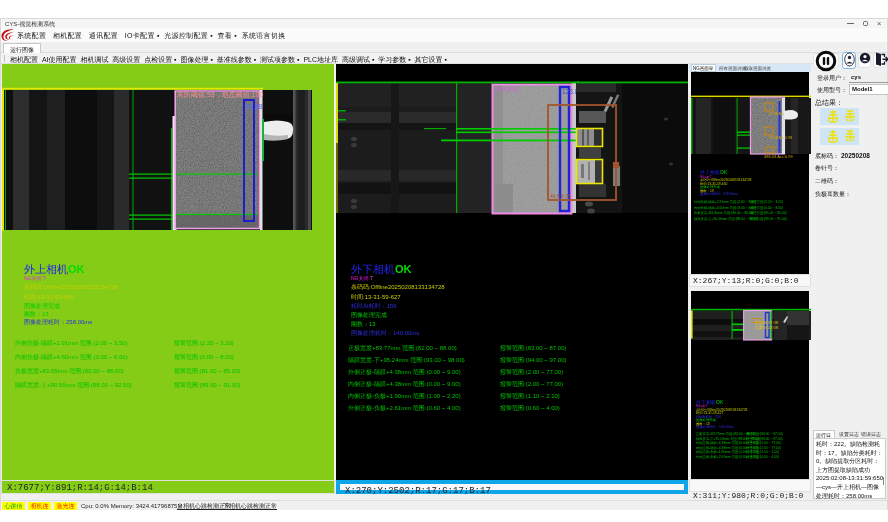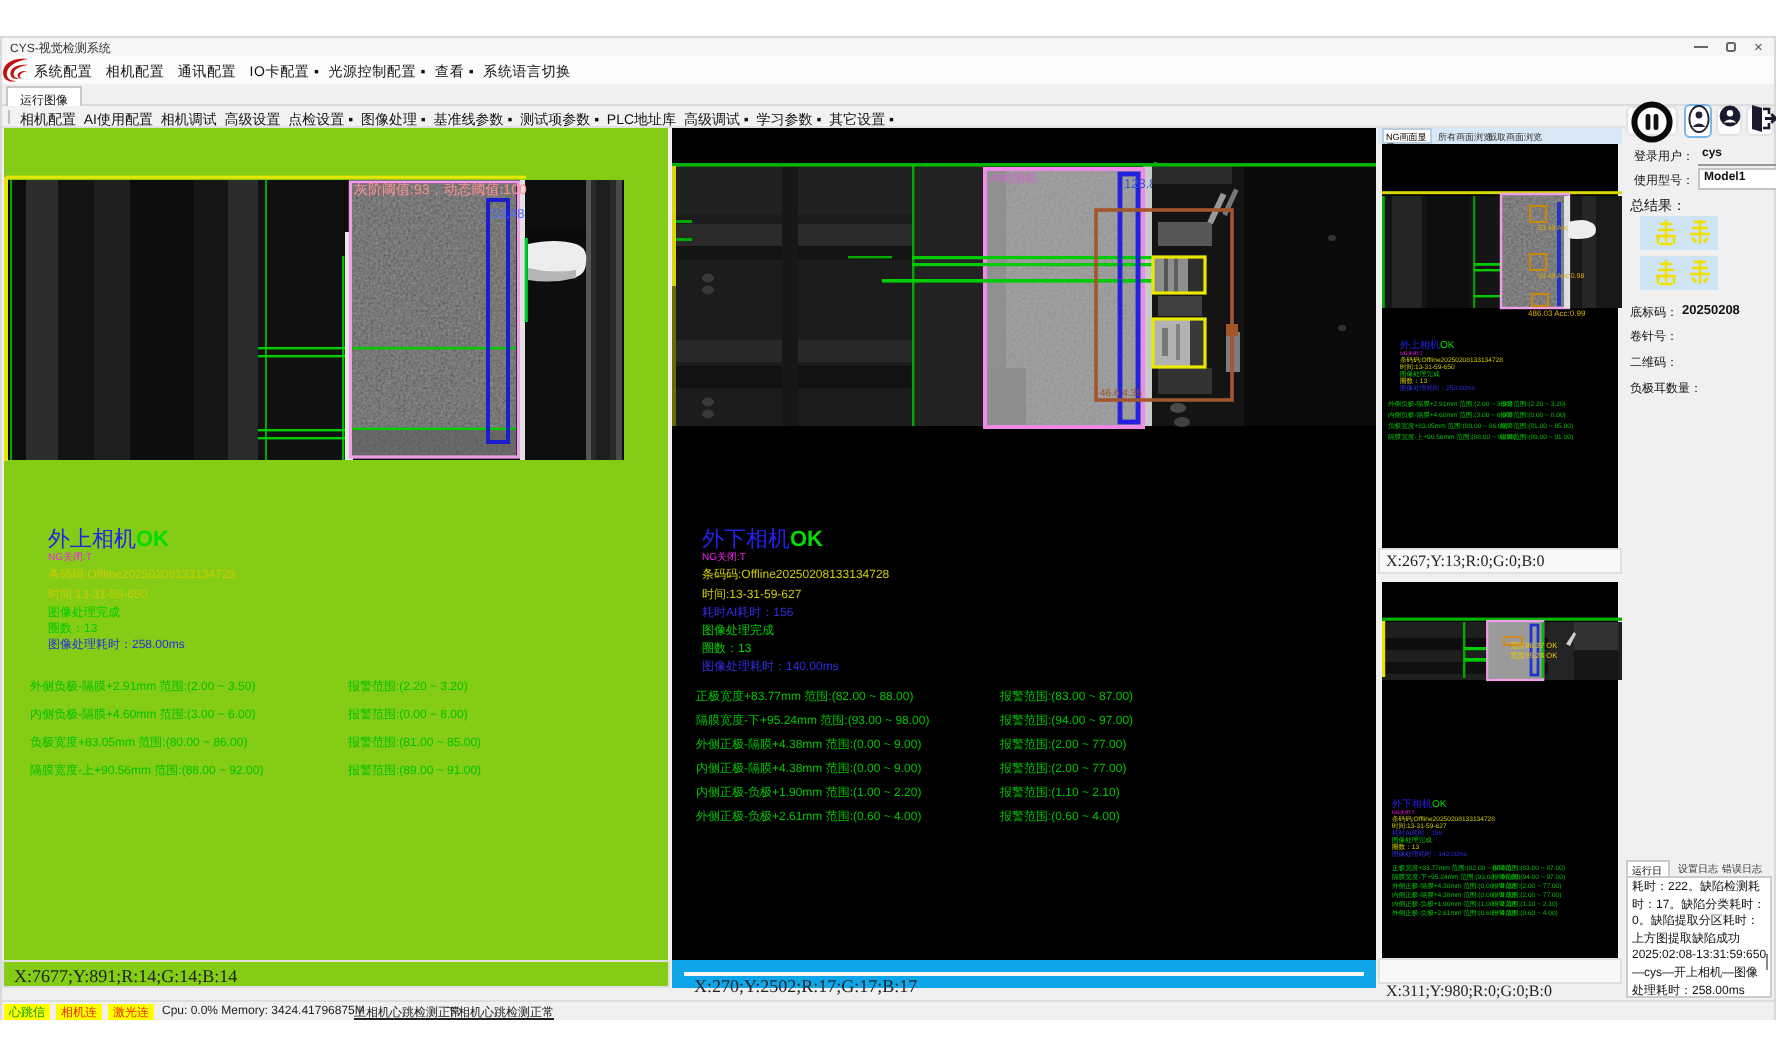--- a/index.html
+++ b/index.html
@@ -1,21 +1,21 @@
 <!DOCTYPE html>
 <html><head>
 <meta charset="utf-8">
 <style>
 html,body{margin:0;padding:0;width:888px;height:522px;background:#fff;overflow:hidden}
 *{box-sizing:border-box}
 body{font-family:"Liberation Sans",sans-serif}
 .abs{position:absolute}
 #win{position:absolute;left:0;top:18px;width:888px;height:492px;background:#f0f0f0;border:1px solid #d9d9d9}
 .cjk{font-family:"Liberation Sans",sans-serif}
-.mono{font-family:Liberation Serif, serif}
+.mono{font-family:Liberation Mono, monospace}
 </style>
 </head>
 <body>
 <div id="win">
 
  <div class="abs" style="left:0;top:0;width:886px;height:9px;background:#f5f5f5">
    <div class="abs" style="left:4px;top:1px;font-size:6px;color:#333">CYS-视觉检测系统</div>
    <div class="abs" style="left:846px;top:4px;width:7px;height:1px;background:#666"></div>
    <div class="abs" style="left:862px;top:2px;width:4.5px;height:4.5px;border:1px solid #666;border-radius:1.5px"></div>
    <div class="abs" style="left:876px;top:0px;font-size:7.5px;color:#555">×</div>
@@ -208,21 +208,21 @@
      <text x="164" y="310">报警范围:(2.00 ~ 77.00)</text>
      <text x="12" y="322">内侧正极-隔膜+4.38mm 范围:(0.00 ~ 9.00)</text>
      <text x="164" y="322">报警范围:(2.00 ~ 77.00)</text>
      <text x="12" y="334">内侧正极-负极+1.90mm 范围:(1.00 ~ 2.20)</text>
      <text x="164" y="334">报警范围:(1.10 ~ 2.10)</text>
      <text x="12" y="346">外侧正极-负极+2.61mm 范围:(0.60 ~ 4.00)</text>
      <text x="164" y="346">报警范围:(0.60 ~ 4.00)</text>
    </g>
   </svg>
  </div>
- <div class="abs" style="left:335px;top:461px;width:352px;height:14px;background:#f8f8f8;border:6px solid #0ea5e9">
+ <div class="abs" style="left:335px;top:461px;width:352px;height:14px;background:#f8f8f8;border:4px solid #0ea5e9">
    <div class="abs mono" style="left:5px;top:2px;font-size:9px;color:#222">X:270;Y:2502;R:17;G:17;B:17</div>
  </div>
 
  <div class="abs" style="left:688px;top:45px;width:122px;height:8px;background:#d9e8f6">
    <div class="abs" style="left:2px;top:0;width:25px;height:8px;background:#fff;border:1px solid #b9cede;font-size:4.5px">
         <span class="cjk" style="position:absolute;left:1px;top:1px">NG画面显示</span>
       </div>
    <div class="abs cjk" style="left:30px;top:1.5px;font-size:4.5px;color:#333">所有画面浏览</div>
    <div class="abs cjk" style="left:55px;top:1.5px;font-size:4.5px;color:#333">截取画面浏览</div>
  </div>

